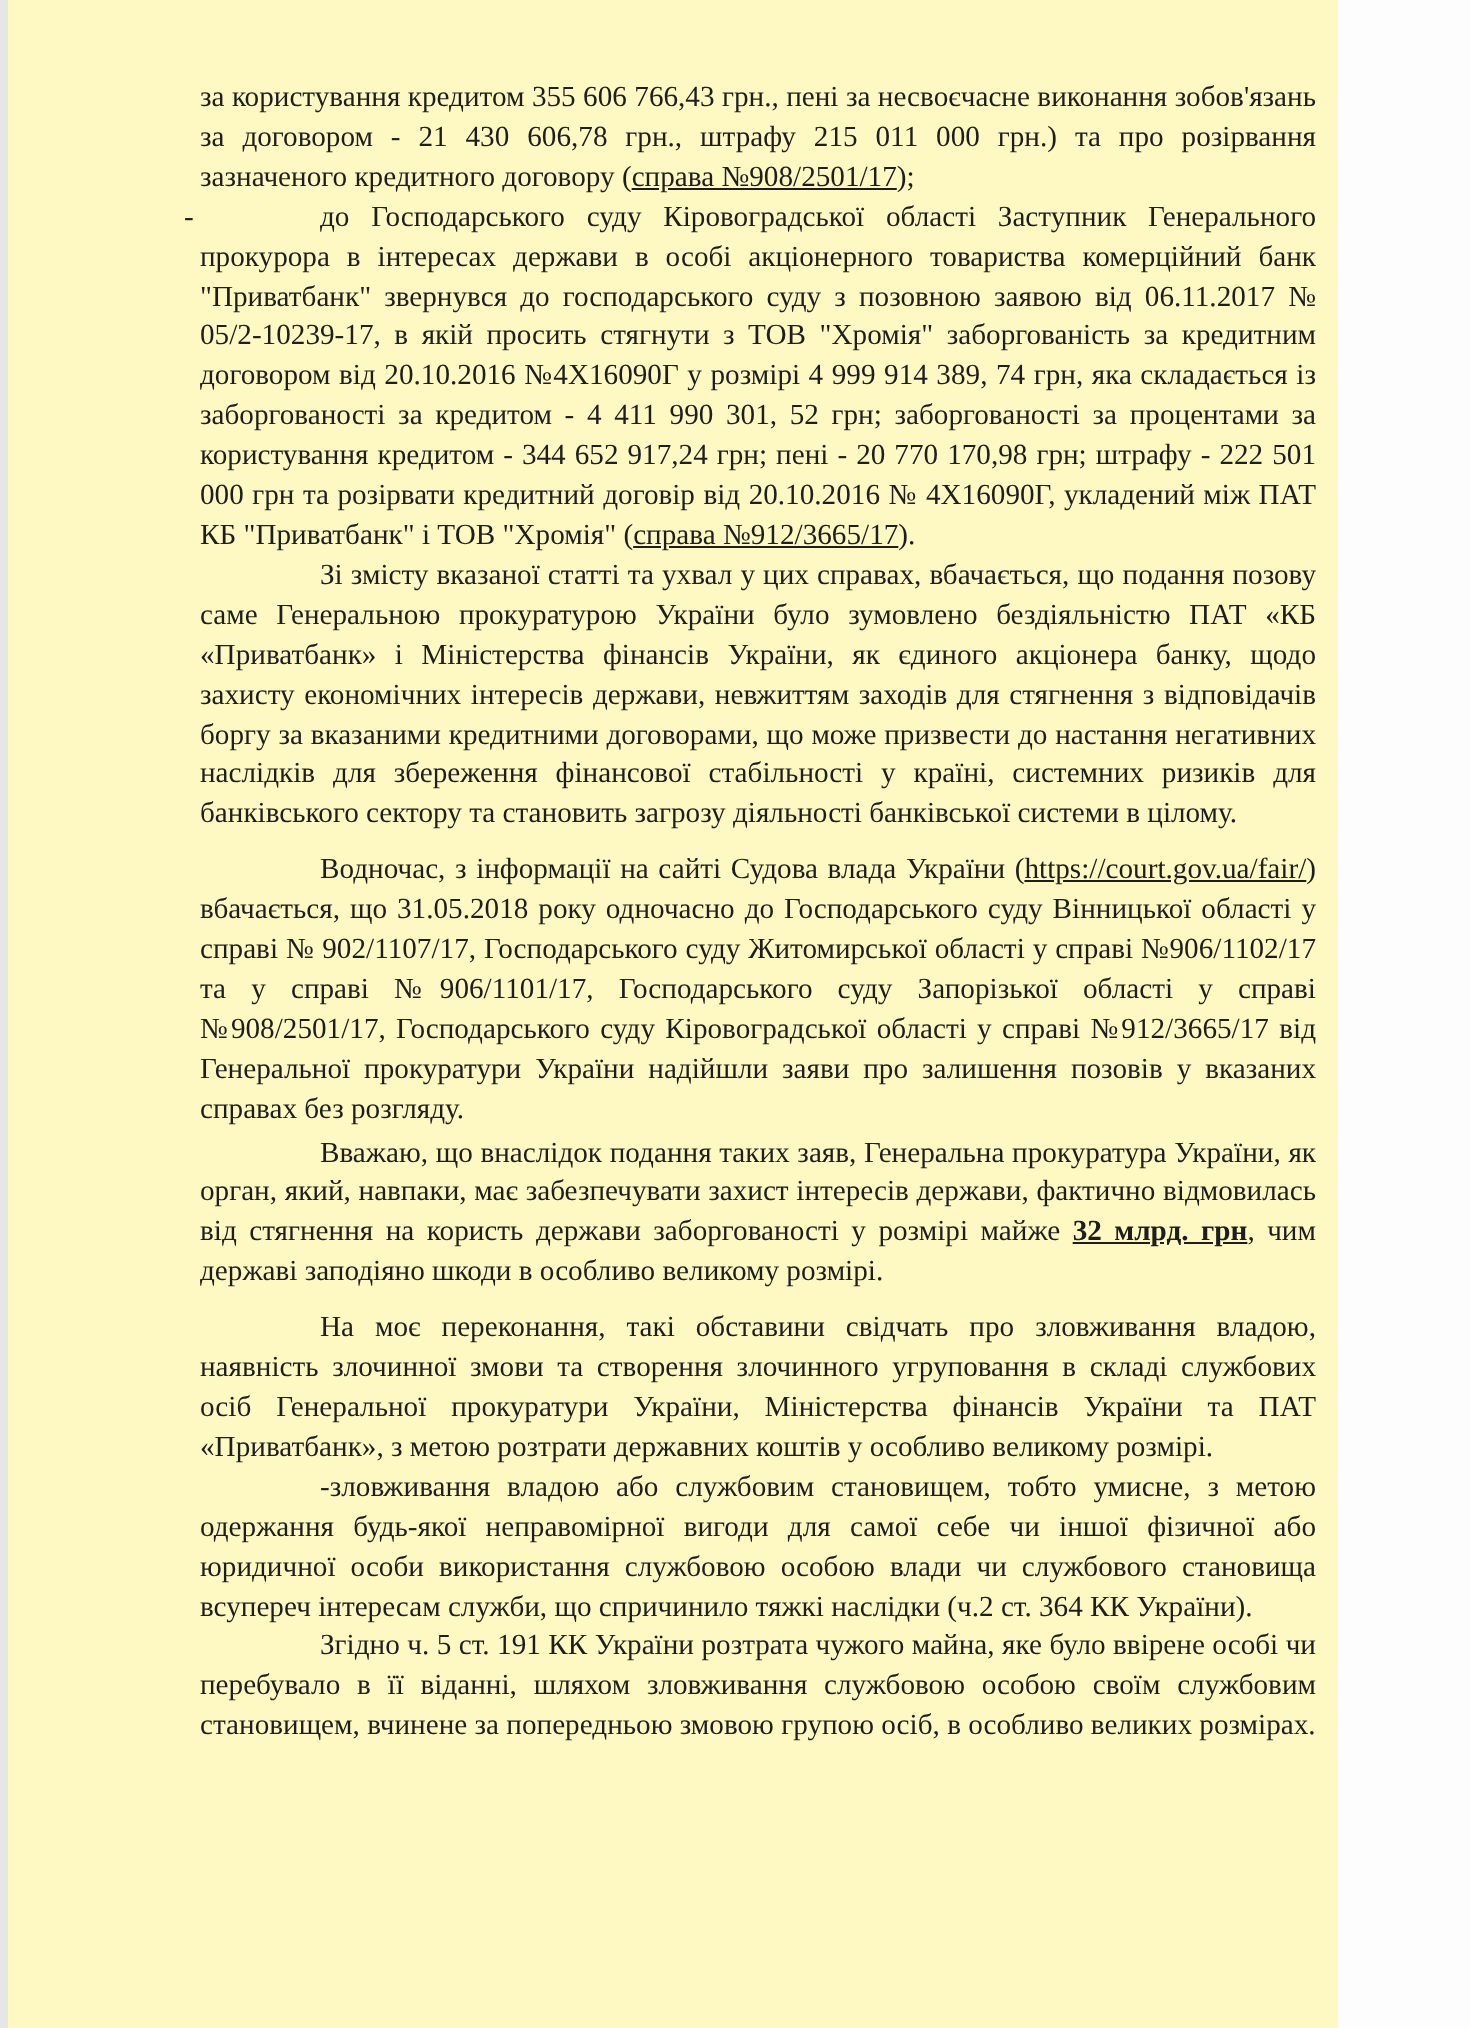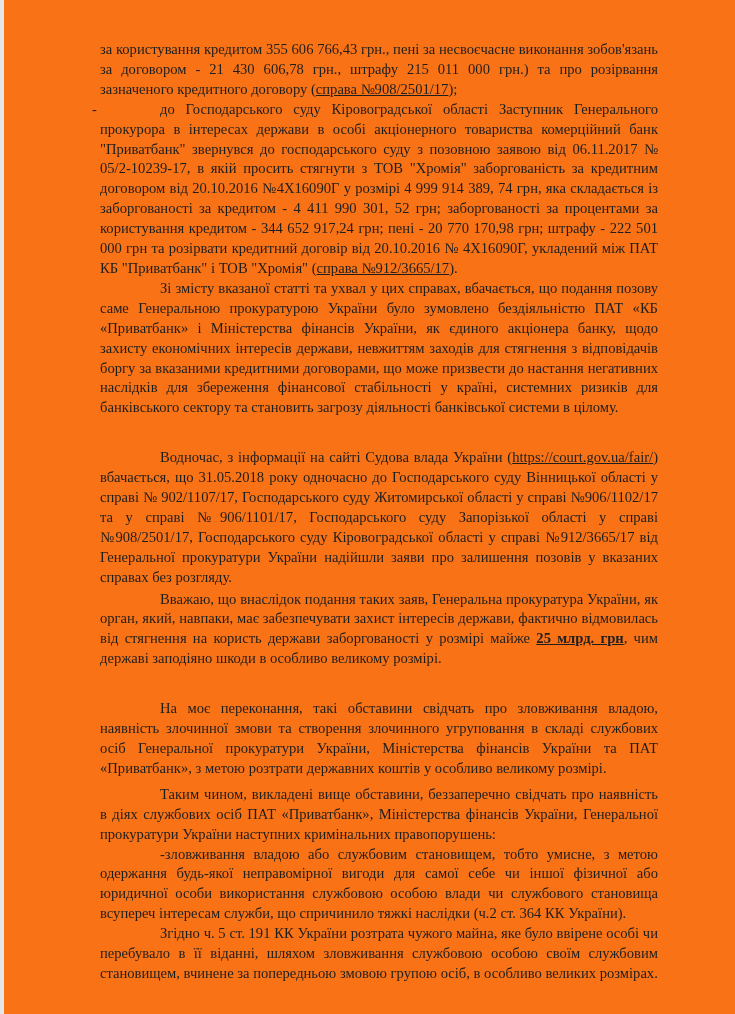--- a/index.html
+++ b/index.html
@@ -3,60 +3,59 @@
 <meta charset="utf-8">
 <style>
   html, body { margin: 0; padding: 0; }
   body {
     width: 735px; height: 1014px; overflow: hidden;
     background: #fdfdfd;
     font-family: "Liberation Serif", "DejaVu Serif", serif;
     color: #1e1e1e;
   }
   .page {
-    position: relative; width: 735px; height: 1014px;
-    background: #f97316;
+    position: relative; width: 669px; height: 1014px;
+    background: #fef9c3;
     border-left: 4px solid #e6e6e6;
     box-sizing: border-box;
   }
   .content {
     position: absolute; left: 96px; top: 40px; width: 558px;
     font-size: 14.6px; line-height: 19.9px;
     text-align: justify;
   }
   .p { margin: 0; }
   .indent { text-indent: 60px; }
   .list-dash { position: relative; padding-left: 0; text-indent: 60px; }
   .list-dash .dash { position: absolute; left: -8px; top: 0; text-indent: 0; }
   .gap-sm { margin-top: 2px; }
-  .gap-lg { margin-top: 30px; }
+  .gap-lg { margin-top: 8px; }
   .gap-md { margin-top: 6px; }
   .ul { text-decoration: underline; }
   .bold-ul { font-weight: bold; text-decoration: underline; }
   .sub-indent { text-indent: 60px; }
 </style>
 </head>
 <body>
 
 <div class="page">
   <div class="content">
 
     <p class="p"><span>за користування кредитом 355 606 766,43 грн., пені за несвоєчасне виконання зобов'язань за договором - 21 430 606,78 грн., штрафу 215 011 000 грн.) та про розірвання зазначеного кредитного договору (</span><span class="ul">справа №908/2501/17</span><span>);</span></p>
 
     <p class="p list-dash"><span class="dash">-</span><span>до Господарського суду Кіровоградської області Заступник Генерального прокурора в інтересах держави в особі акціонерного товариства комерційний банк "Приватбанк" звернувся до господарського суду з позовною заявою від 06.11.2017 № 05/2-10239-17, в якій просить стягнути з ТОВ "Хромія" заборгованість за кредитним договором від 20.10.2016 №4Х16090Г у розмірі 4 999 914 389, 74 грн, яка складається із заборгованості за кредитом  - 4 411 990 301, 52 грн; заборгованості за процентами за користування кредитом -  344 652 917,24 грн; пені - 20 770 170,98 грн; штрафу - 222 501 000 грн та розірвати кредитний договір від 20.10.2016 № 4Х16090Г, укладений між ПАТ КБ "Приватбанк" і ТОВ "Хромія" (</span><span class="ul">справа №912/3665/17</span><span>).</span></p>
 
     <p class="p indent"><span>Зі змісту вказаної статті та ухвал у цих справах, вбачається, що подання позову саме Генеральною прокуратурою України було зумовлено бездіяльністю ПАТ «КБ «Приватбанк» і Міністерства фінансів України, як єдиного акціонера банку, щодо захисту економічних інтересів держави, невжиттям заходів для стягнення з відповідачів боргу за вказаними кредитними договорами, що може призвести до настання негативних наслідків для збереження фінансової стабільності у країні, системних ризиків для банківського сектору та становить загрозу діяльності банківської системи в цілому.</span></p>
 
     <p class="p indent gap-lg"><span>Водночас, з інформації на сайті Судова влада України (</span><span class="ul">https://court.gov.ua/fair/</span><span>) вбачається, що 31.05.2018 року одночасно до Господарського суду Вінницької області у справі № 902/1107/17, Господарського суду Житомирської області у справі №906/1102/17 та у справі №906/1101/17, Господарського суду Запорізької області у справі №908/2501/17, Господарського суду Кіровоградської області у справі №912/3665/17 від Генеральної прокуратури України надійшли заяви про залишення позовів у вказаних справах без розгляду.</span></p>
 
-    <p class="p indent gap-sm"><span>Вважаю, що внаслідок подання таких заяв,  Генеральна прокуратура України, як орган, який, навпаки, має забезпечувати захист інтересів держави, фактично відмовилась від стягнення на користь держави заборгованості у розмірі майже </span><span class="bold-ul">25 млрд. грн</span><span>, чим державі заподіяно шкоди в особливо великому розмірі.</span></p>
+    <p class="p indent gap-sm"><span>Вважаю, що внаслідок подання таких заяв,  Генеральна прокуратура України, як орган, який, навпаки, має забезпечувати захист інтересів держави, фактично відмовилась від стягнення на користь держави заборгованості у розмірі майже </span><span class="bold-ul">32 млрд. грн</span><span>, чим державі заподіяно шкоди в особливо великому розмірі.</span></p>
 
     <p class="p indent gap-lg"><span>На моє переконання, такі обставини свідчать про зловживання владою, наявність злочинної змови та створення злочинного угруповання в складі службових осіб Генеральної прокуратури України, Міністерства фінансів України та ПАТ «Приватбанк», з метою розтрати державних коштів у особливо великому розмірі.</span></p>
 
-    <p class="p indent gap-md"><span>Таким чином, викладені вище обставини, беззаперечно свідчать про наявність в діях службових осіб ПАТ «Приватбанк», Міністерства фінансів України, Генеральної прокуратури України наступних кримінальних правопорушень:</span></p>
 
 
 
     <p class="p sub-indent"><span>-зловживання владою або службовим становищем, тобто умисне, з метою одержання будь-якої неправомірної вигоди для самої себе чи іншої фізичної або юридичної особи використання службовою особою влади чи службового становища всупереч інтересам служби, що спричинило тяжкі наслідки (ч.2 ст. 364 КК України).</span></p>
 
     <p class="p indent"><span>Згідно ч. 5 ст. 191 КК України розтрата чужого майна, яке було ввірене особі чи перебувало в її віданні, шляхом зловживання службовою особою своїм службовим становищем, вчинене за попередньою змовою групою осіб, в особливо великих розмірах.</span></p>
 
   </div>
 </div>
 

